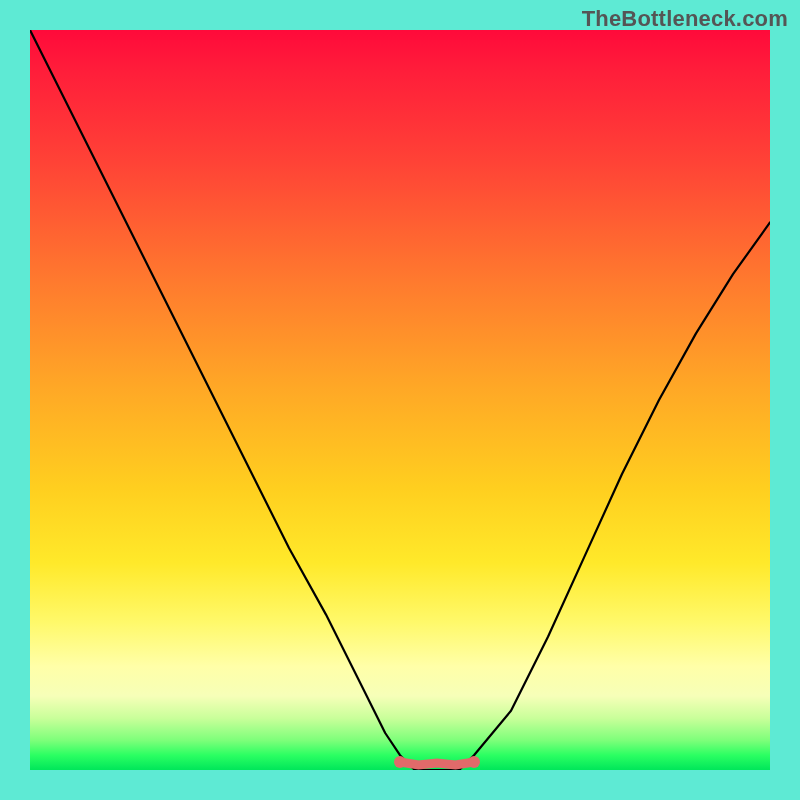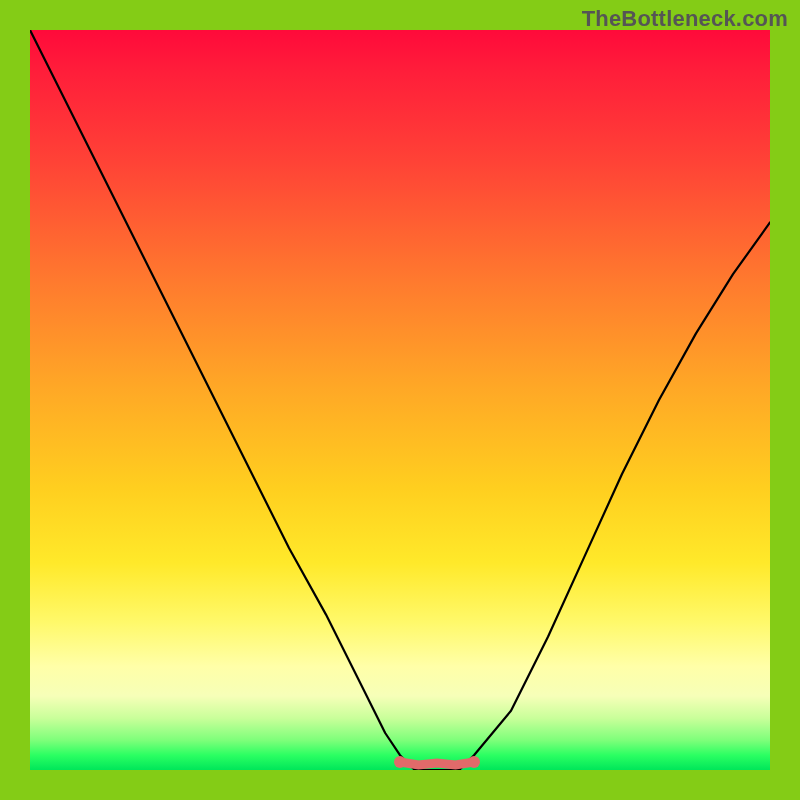--- a/index.html
+++ b/index.html
@@ -8,21 +8,21 @@
     width: 800px;
     height: 800px;
     background: #000;
     overflow: hidden;
     font-family: Arial, Helvetica, sans-serif;
   }
   .frame {
     position: relative;
     width: 800px;
     height: 800px;
-    background: #84cc16;
+    background: #5eead4;
   }
   .plot-area {
     position: absolute;
     left: 30px;
     top: 30px;
     width: 740px;
     height: 740px;
     
     background: linear-gradient(
       to bottom,

